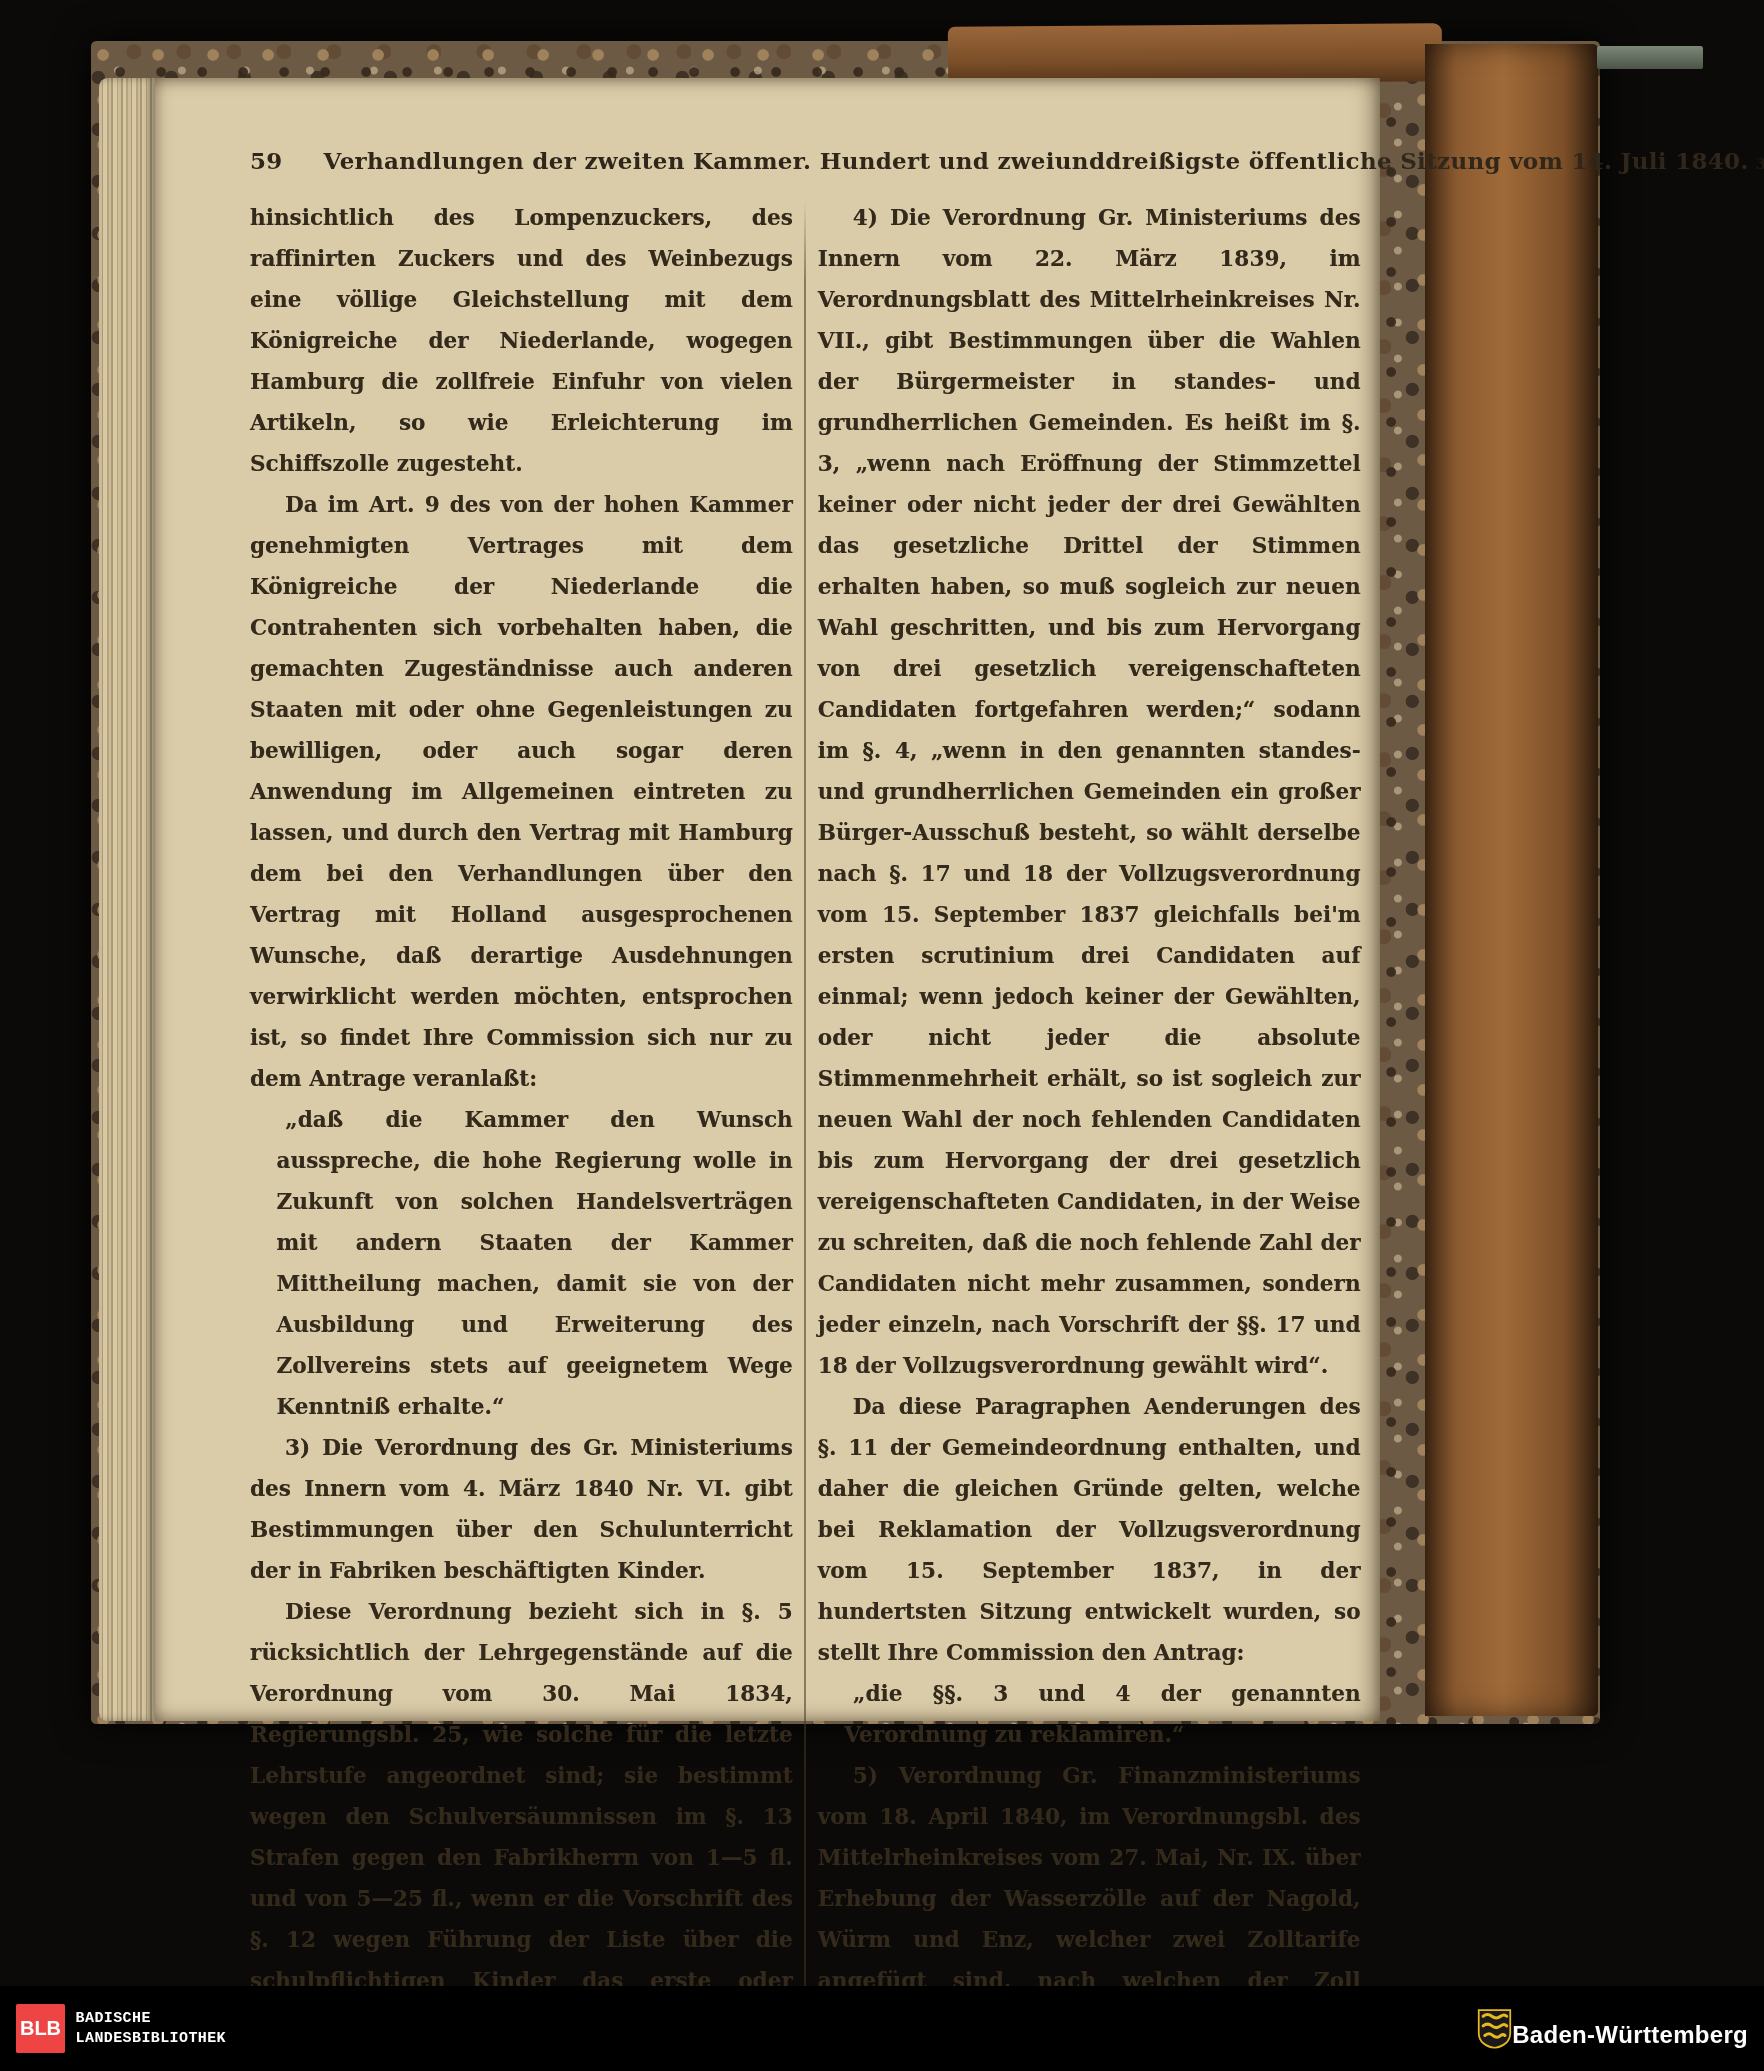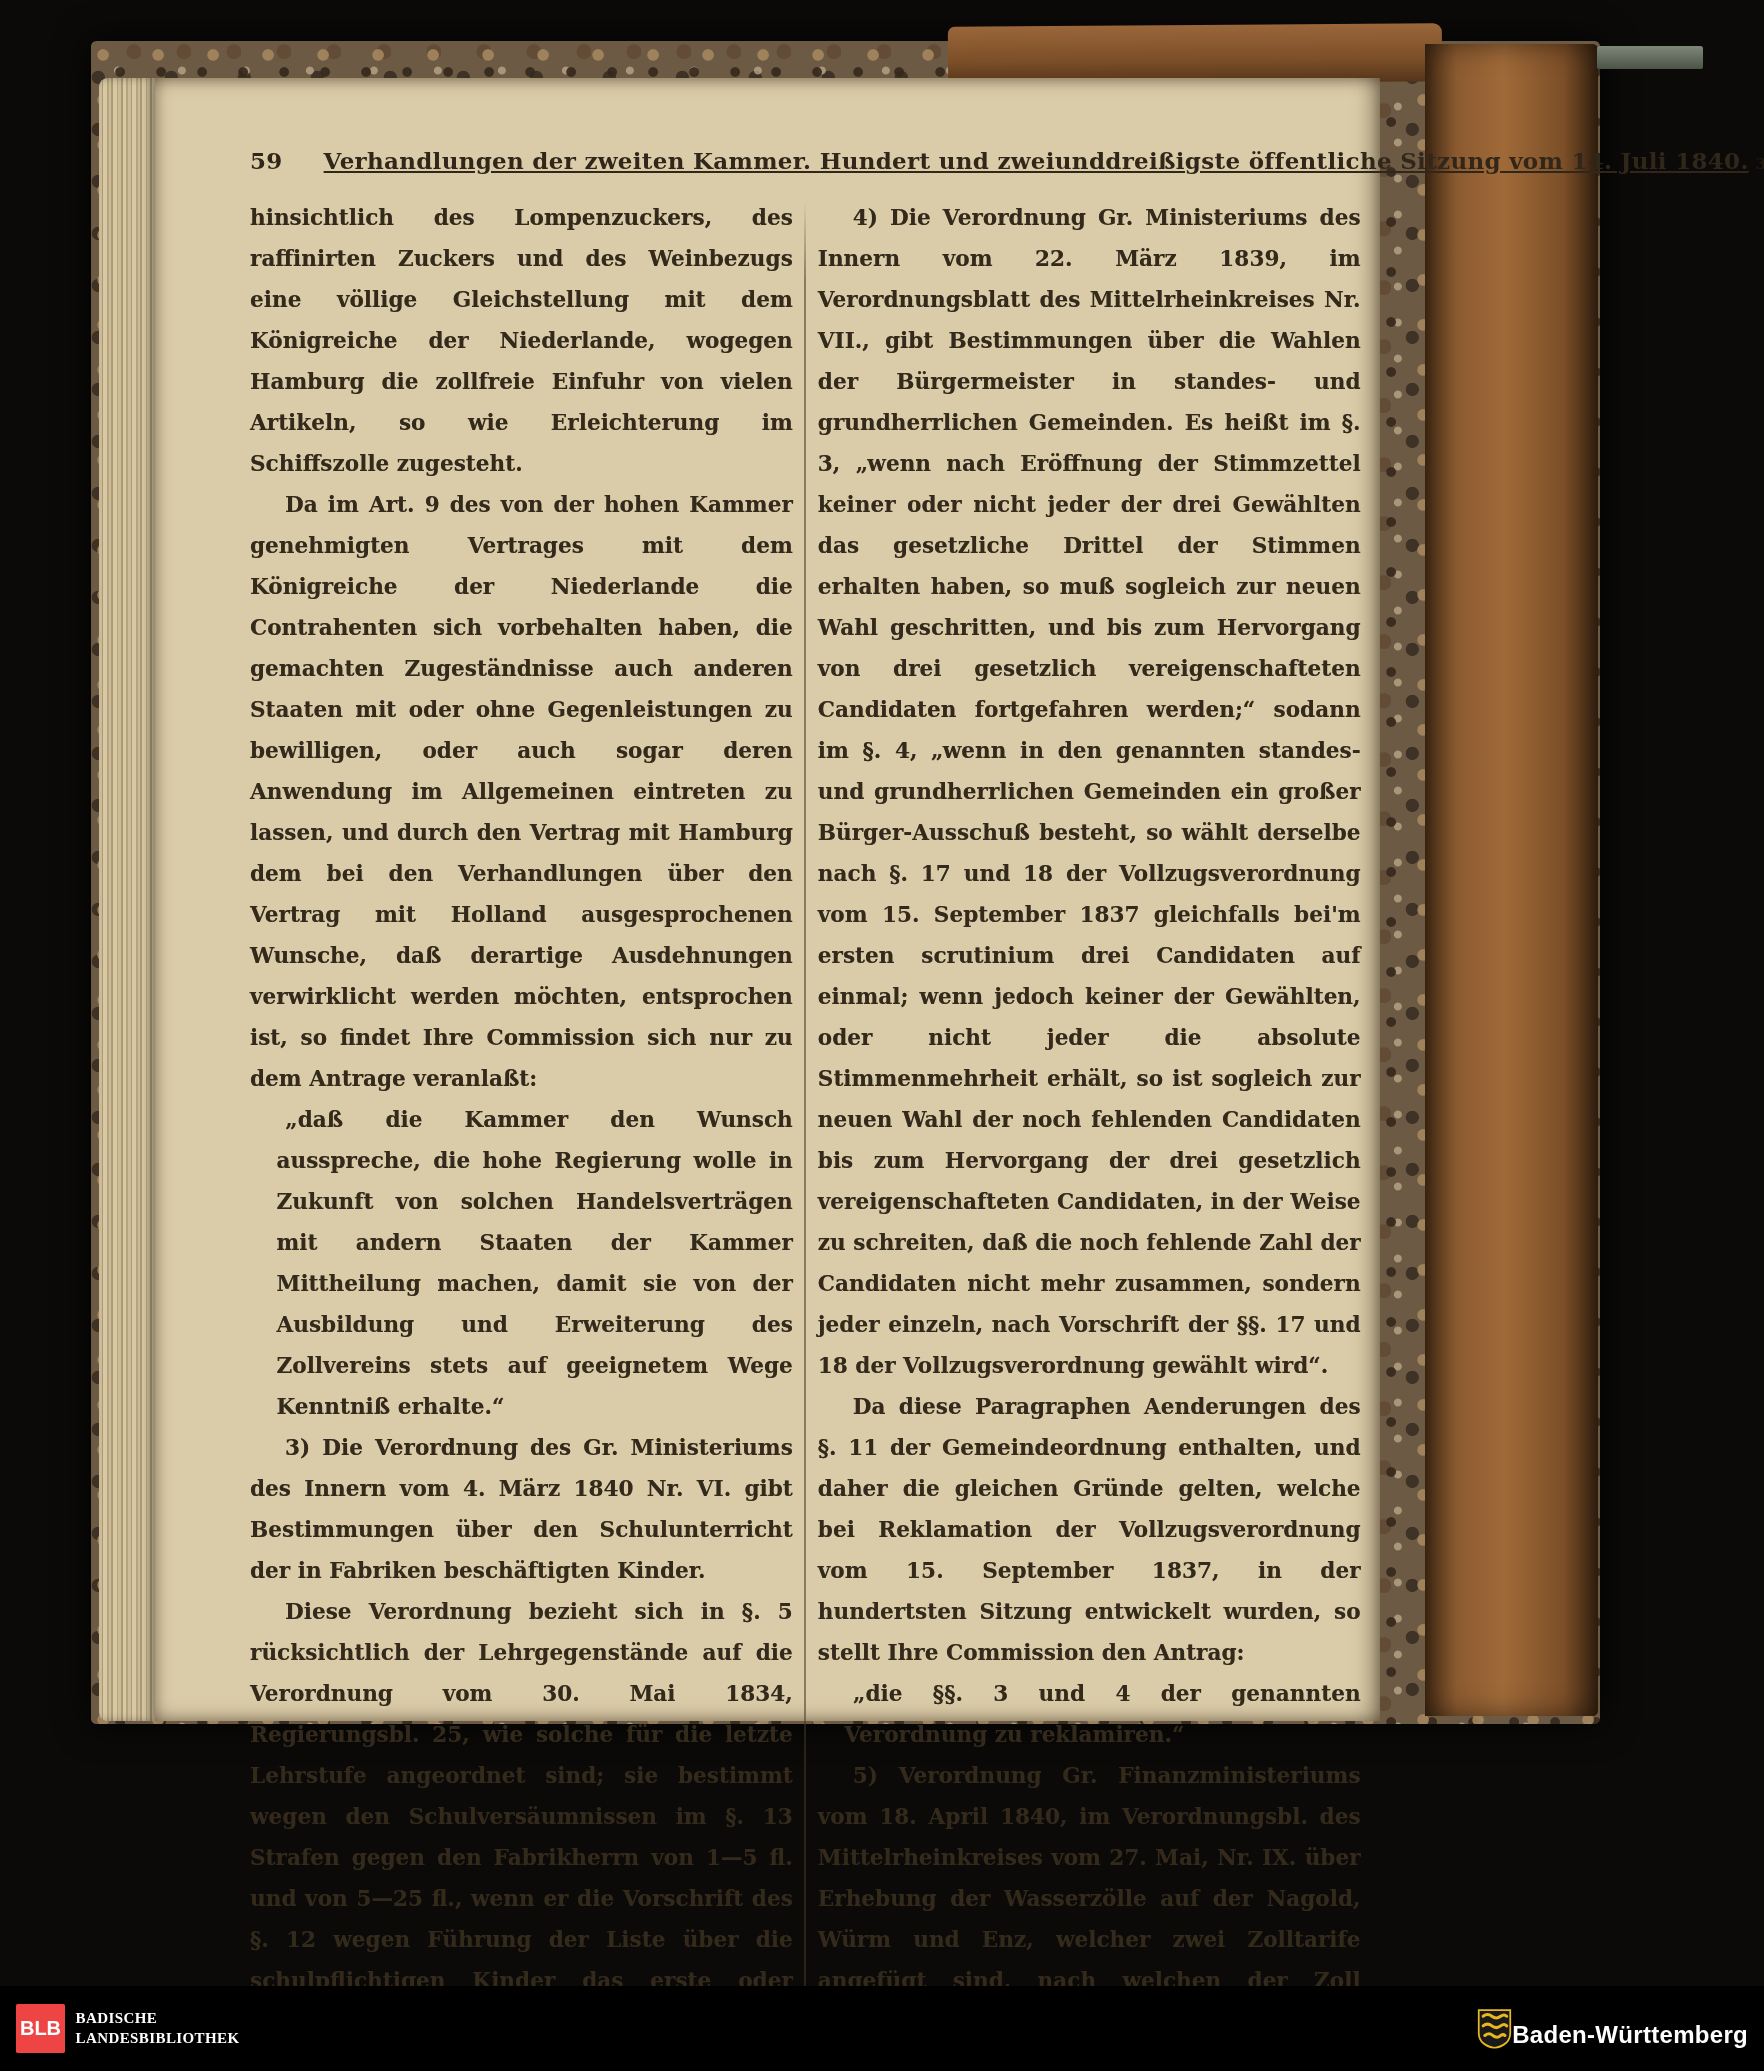--- a/index.html
+++ b/index.html
@@ -64,21 +64,21 @@
   .page-inner{
     position:absolute;left:95px;top:69px;right:19.4px;bottom:53px;
     color:#30271a;
   }
   .page-header{
     display:flex;align-items:baseline;
     font-size:23px;font-weight:bold;letter-spacing:0.3px;
     white-space:nowrap;
   }
   .page-number{margin-right:41px;}
-  .header-title{flex:1;text-decoration:underline;}
+  .header-title{flex:1;}
   .header-mark{font-size:15px;opacity:.55;margin-left:7px;}
   .columns{
     position:relative;margin-top:23px;display:flex;gap:25px;
   }
   .col{
     width:543px;
     font-size:21.6px;line-height:41px;font-weight:bold;
     text-align:justify;
     color:#342a1c;
     text-shadow:0 0 0.5px rgba(52,42,28,.45);
@@ -98,21 +98,21 @@
     padding:0 16px;box-sizing:border-box;
   }
   .blb-logo{display:flex;align-items:center;gap:10.6px;}
   .blb-square{
     width:49px;height:49px;background:#ef4444;color:#fff;
     display:flex;align-items:center;justify-content:center;
     font-family:"Liberation Sans",sans-serif;font-weight:bold;font-size:20px;
     border-radius:1.8px;
   }
   .blb-text{
-    color:#fff;font-family:Liberation Serif, serif;font-weight:bold;
+    color:#fff;font-family:Liberation Mono, monospace;font-weight:bold;
     font-size:15px;line-height:19.4px;letter-spacing:0.4px;
   }
   .bw-logo{display:flex;align-items:flex-end;gap:0;text-decoration:underline;}
   .bw-shield{width:35px;height:41px;}
   .bw-text{
     color:#fff;font-family:"Liberation Sans",sans-serif;font-weight:bold;
     font-size:24px;letter-spacing:0.3px;
   }
 </style>
 </head>

